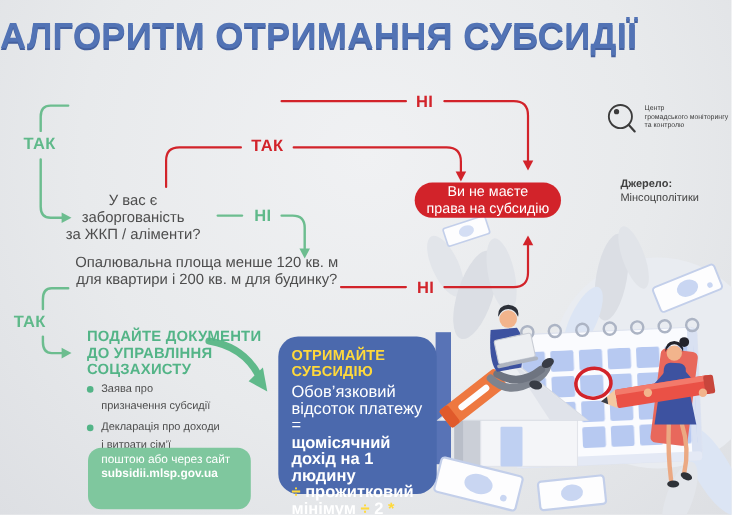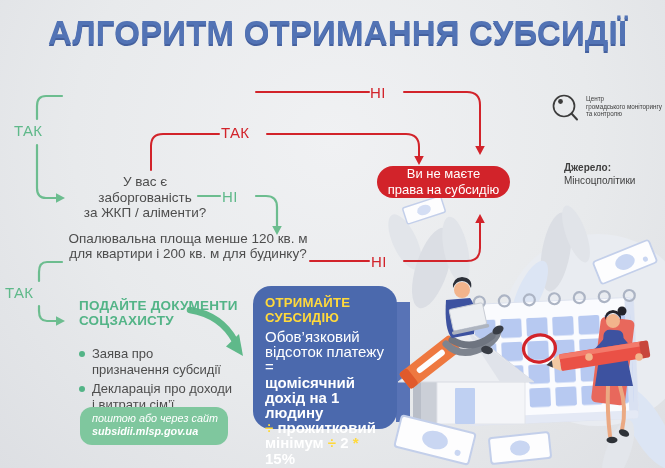--- a/index.html
+++ b/index.html
@@ -6,54 +6,54 @@
   .canvas{
     position:relative;width:665px;height:468px;overflow:hidden;
     font-family:"Liberation Sans",sans-serif;
     background:radial-gradient(ellipse at 50% 30%, #F0F1F3 0%, #E8EAEC 55%, #DDDFE3 100%);
   }
   svg{display:block;}
   .layer{position:absolute;left:0;top:0;}
   .title{
     position:absolute;left:0;top:14px;width:578px;text-align:center;
     font-size:33px;font-weight:bold;color:#5273B5;letter-spacing:.2px;
-    text-shadow:0 1.5px 0 #44609E;white-space:nowrap;padding-left:48px;
+    text-shadow:0 1.5px 0 #44609E;white-space:nowrap;
   }
   
   .q1{position:absolute;left:44px;top:64px;width:240px;text-align:center;color:#1C1C1C;}
   .q1 .main{font-size:13px;font-weight:bold;line-height:16px;}
   .q1 .note{font-size:11px;font-weight:bold;line-height:13px;margin-top:4px;}
-  .q2{position:absolute;left:80px;top:174px;width:130px;text-align:center;
+  .q2{position:absolute;left:56px;top:174px;width:130px;text-align:center;
       font-size:13.5px;color:#4D4D4D;line-height:15.5px;}
   .q3{position:absolute;left:63px;top:231px;width:250px;text-align:center;
       font-size:13.5px;color:#4D4D4D;line-height:15px;}
   
-  .lbl{position:absolute;font-weight:normal;font-size:15px;letter-spacing:.3px;}
+  .lbl{position:absolute;font-weight:bold;font-size:15px;text-align:center;letter-spacing:.3px;}
   .lbl.green{color:#5FB98A;} .lbl.red{color:#D2232A;}
   
   .deny{
     position:absolute;left:377px;top:166px;width:133px;height:32px;border-radius:25px;
     background:#D2232A;color:#FFFFFF;font-weight:normal;font-size:13px;line-height:16px;
     display:flex;flex-direction:column;justify-content:center;text-align:center;
   }
   
   .submit-head{position:absolute;left:79px;top:298px;width:180px;
     color:#53B487;font-weight:bold;font-size:13.5px;line-height:15px;letter-spacing:.2px;}
   .bullets{position:absolute;left:79px;top:346px;width:172px;margin:0;padding:0;list-style:none;}
-  .bullets li{display:flex;gap:7px;font-size:13px;color:#4D4D4D;line-height:15.5px;margin-bottom:4px;}
+  .bullets li{display:flex;gap:7px;font-size:10px;color:#4D4D4D;line-height:15.5px;margin-bottom:4px;}
   .dot{width:6px;height:6px;border-radius:50%;background:#53B487;margin-top:5px;flex:none;}
   .online{
-    position:absolute;left:80px;top:407px;width:148px;height:38px;border-radius:12px;
+    position:absolute;left:80px;top:407px;width:148px;height:56px;border-radius:12px;
     background:#7FC79E;color:#FFFFFF;font-size:10.8px;line-height:13px;
-    padding:5px 0 0 12px;box-sizing:border-box;font-style:italic;
+    padding:5px 0 0 12px;box-sizing:border-box;
   }
   .online .site{font-weight:bold;}
   
   .receive{
-    position:absolute;left:253px;top:286px;width:144px;height:143px;border-radius:18px;
+    position:absolute;left:253px;top:306px;width:144px;height:143px;border-radius:18px;
     background:#4B69AD;color:#FFFFFF;box-sizing:border-box;padding:9px 12px;
   }
   .receive .head{color:#FFD93B;font-weight:bold;font-size:13.2px;line-height:15px;
     letter-spacing:.2px;margin-bottom:4px;}
   .receive .body{font-size:15px;line-height:15.2px;}
   .receive .b{font-weight:bold;}
   .receive .op{color:#FFD93B;font-weight:bold;}
   
   .logo{position:absolute;left:550px;top:92px;display:flex;align-items:flex-start;}
   .logo-text{margin-left:6px;font-size:6.3px;line-height:7.6px;color:#3C3C3C;margin-top:3px;}
@@ -249,20 +249,21 @@
   <span class="lbl red" style="left:371px;top:253px;width:32px;">НІ</span>
   <span class="lbl green" style="left:5px;top:284px;width:44px;">ТАК</span>
 
   <div class="deny">
     <div>Ви не маєте</div>
     <div>права на субсидію</div>
   </div>
 
   <div class="submit-head">
     <div>ПОДАЙТЕ ДОКУМЕНТИ</div>
+    <div>ДО УПРАВЛІННЯ</div>
     <div>СОЦЗАХИСТУ</div>
   </div>
   <ul class="bullets">
     <li>
       <span class="dot"></span>
       <div>
         <div>Заява про</div>
         <div>призначення субсидії</div>
       </div>
     </li>

